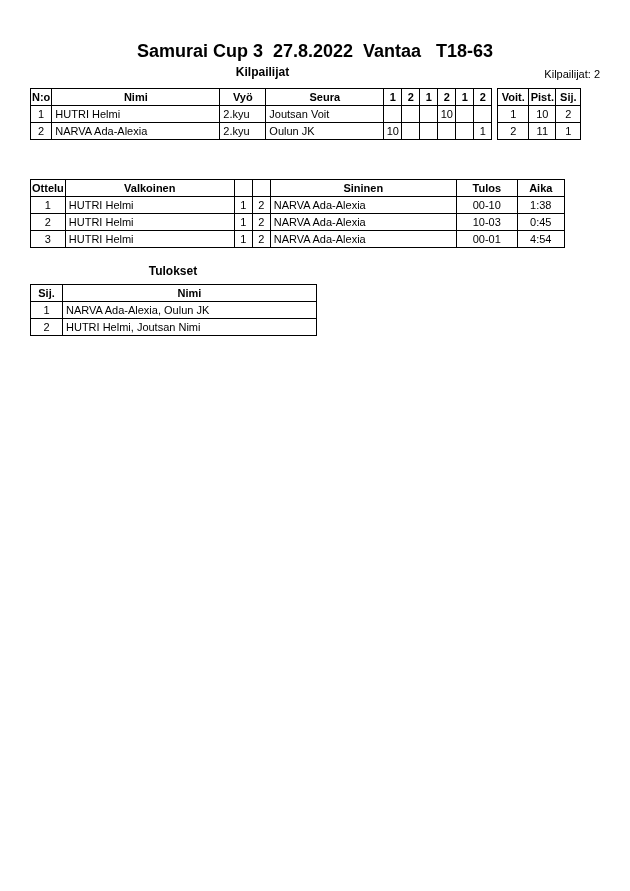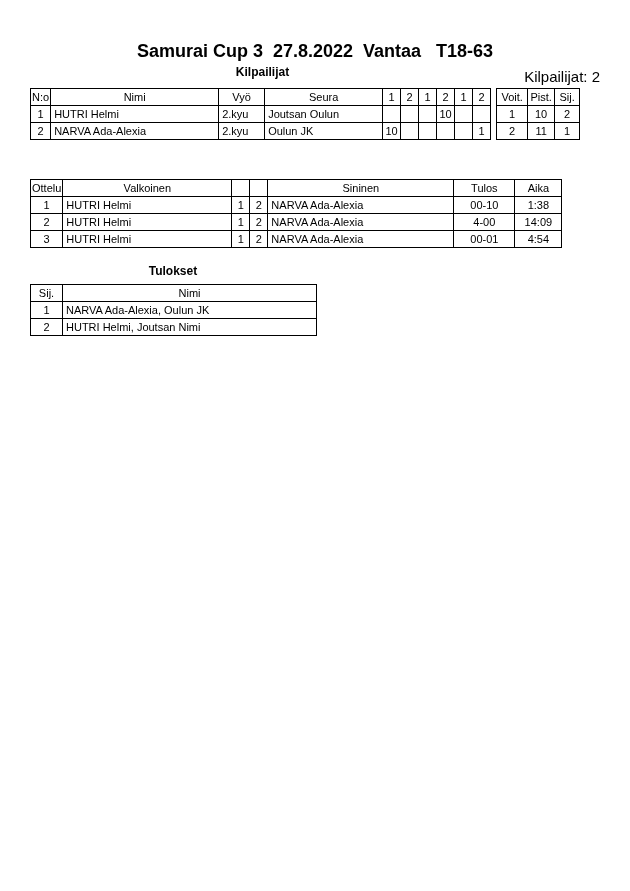--- a/index.html
+++ b/index.html
@@ -33,21 +33,21 @@
     font-weight: bold;
     text-align: center;
   }
   .kilp-label   { top: 65px;  left: 30px;  width: 465px; }
   .ottelut-label{ top: 161px; left: 30px;  width: 531px; }
   .tulokset-label{ top: 264px; left: 30px; width: 286px; }
   .count-label {
     position: absolute;
     top: 68px;
     right: 30px;
-    font-size: 15px;
+    font-size: 11px;
     font-weight: normal;
   }
   .tbl-row-flex {
     position: absolute;
     display: flex;
     align-items: flex-start;
     gap: 5px;
   }
   .t1-wrap { top: 88px; left: 30px; }
   .t2-wrap { top: 179px; left: 30px; }
@@ -60,21 +60,21 @@
   table.tbl td {
     border: 1px solid #000;
     height: 16px;
     padding: 0 3px;
     overflow: hidden;
     white-space: nowrap;
     vertical-align: middle;
     text-align: left;
   }
   table.tbl tr.hdr td {
-    font-weight: normal;
+    font-weight: bold;
     text-align: center;
     padding: 0 1px;
   }
   table.tbl td.c {
     text-align: center;
     padding: 0 1px;
   }
 </style>
 </head>
 <body>
@@ -110,21 +110,21 @@
           <td>2</td>
           <td>1</td>
           <td>2</td>
           <td>1</td>
           <td>2</td>
         </tr>
         <tr>
           <td class="c">1</td>
           <td>HUTRI Helmi</td>
           <td>2.kyu</td>
-          <td>Joutsan Oulun</td>
+          <td>Joutsan Voit</td>
           <td class="c"></td>
           <td class="c"></td>
           <td class="c"></td>
           <td class="c">10</td>
           <td class="c"></td>
           <td class="c"></td>
         </tr>
         <tr>
           <td class="c">2</td>
           <td>NARVA Ada-Alexia</td>
@@ -196,22 +196,22 @@
           <td>NARVA Ada-Alexia</td>
           <td class="c">00-10</td>
           <td class="c">1:38</td>
         </tr>
         <tr>
           <td class="c">2</td>
           <td>HUTRI Helmi</td>
           <td class="c">1</td>
           <td class="c">2</td>
           <td>NARVA Ada-Alexia</td>
-          <td class="c">4-00</td>
-          <td class="c">14:09</td>
+          <td class="c">10-03</td>
+          <td class="c">0:45</td>
         </tr>
         <tr>
           <td class="c">3</td>
           <td>HUTRI Helmi</td>
           <td class="c">1</td>
           <td class="c">2</td>
           <td>NARVA Ada-Alexia</td>
           <td class="c">00-01</td>
           <td class="c">4:54</td>
         </tr>

